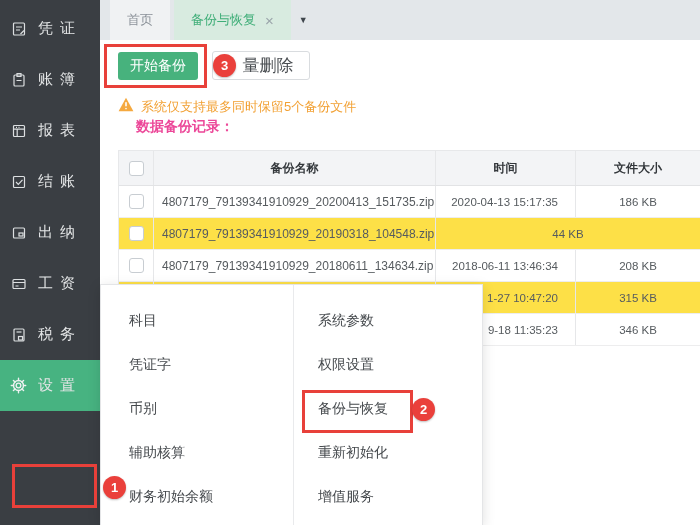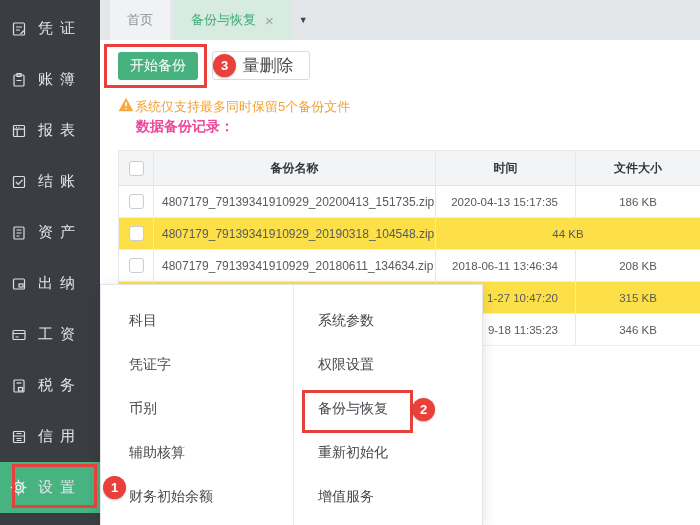--- a/index.html
+++ b/index.html
@@ -34,21 +34,21 @@
   
   .btn-start { position:absolute; left:118px; top:52px; width:80px; height:28px;
     background:#47b27d; color:#fff; font-size:14px; border:none; border-radius:3px;
     cursor:pointer; z-index:6; font-family:inherit; }
   .btn-delete { position:absolute; left:212px; top:51px; width:98px; height:29px;
     background:#fff; border:1px solid #d9dcdf; border-radius:3px; color:#4a4e52;
     font-size:17px; text-align:center; line-height:27px; padding-left:14px;
     cursor:pointer; z-index:6; font-family:inherit; }
 
   .warning { position:absolute; left:118px; top:97px; display:flex;
-    align-items:center; gap:1px; z-index:6; }
+    align-items:center; gap:7px; z-index:6; }
   .warning .wtext { color:#f2a134; font-size:13px; }
 
   .section-title { position:absolute; left:118px; top:118px; font-size:14px;
     font-weight:bold; color:#ec4899; z-index:6;margin-left:18px; }
 
   
   .table { position:absolute; left:118px; top:150px; width:582px; height:196px;
     border:1px solid #e7e8ea; border-right:none; z-index:3; background:#fff; }
   .thead { display:flex; height:35px; background:#f3f4f6; border-bottom:1px solid #e2e3e5;
     align-items:center; font-size:12px; font-weight:bold; color:#33373b; }
@@ -134,29 +134,20 @@
         <svg width="16" height="16" viewBox="0 0 16 16" fill="none" stroke="#dcdfe1" stroke-width="1.2">
             <rect x="2.5" y="2.5" width="11" height="11" rx="1"></rect>
             <path d="M5 8l2.3 2.3L11.5 5.8"></path>
           </svg>
       </span>
       <span class="slabel">结账</span>
     </div>
     <div class="side-item">
       <span class="sicon">
         <svg width="16" height="16" viewBox="0 0 16 16" fill="none" stroke="#dcdfe1" stroke-width="1.2">
-            <rect x="3" y="2" width="10" height="12" rx="1"></rect>
-            <path d="M5.5 5h5M5.5 8h5M5.5 11h3"></path>
-          </svg>
-      </span>
-      <span class="slabel">资产</span>
-    </div>
-    <div class="side-item">
-      <span class="sicon">
-        <svg width="16" height="16" viewBox="0 0 16 16" fill="none" stroke="#dcdfe1" stroke-width="1.2">
             <rect x="2.5" y="3" width="11" height="10" rx="1"></rect>
             <rect x="8" y="8" width="4" height="3"></rect>
           </svg>
       </span>
       <span class="slabel">出纳</span>
     </div>
     <div class="side-item">
       <span class="sicon">
         <svg width="16" height="16" viewBox="0 0 16 16" fill="none" stroke="#dcdfe1" stroke-width="1.2">
             <rect x="2" y="3.5" width="12" height="9" rx="1"></rect>
@@ -167,29 +158,20 @@
     </div>
     <div class="side-item">
       <span class="sicon">
         <svg width="16" height="16" viewBox="0 0 16 16" fill="none" stroke="#dcdfe1" stroke-width="1.2">
             <rect x="3" y="2" width="10" height="12" rx="1"></rect>
             <rect x="7.5" y="9.5" width="4" height="3.5"></rect>
             <path d="M5.5 5h5"></path>
           </svg>
       </span>
       <span class="slabel">税务</span>
-    </div>
-    <div class="side-item">
-      <span class="sicon">
-        <svg width="16" height="16" viewBox="0 0 16 16" fill="none" stroke="#dcdfe1" stroke-width="1.2">
-            <rect x="2.5" y="2.5" width="11" height="11" rx="1"></rect>
-            <path d="M2.5 7h11M5.5 4.5h5M5.5 9.5h5M5.5 11.5h5"></path>
-          </svg>
-      </span>
-      <span class="slabel">信用</span>
     </div>
     <div class="side-item active">
       <span class="sicon">
         <svg width="17" height="17" viewBox="0 0 16 16" fill="none" stroke="#eef1f1" stroke-width="1.3" stroke-linecap="round">
             <circle cx="8" cy="8" r="2.2"></circle>
             <circle cx="8" cy="8" r="4.7"></circle>
             <path d="M8 1.2v2.2M8 12.6v2.2M1.2 8h2.2M12.6 8h2.2M3.2 3.2l1.6 1.6M11.2 11.2l1.6 1.6M12.8 3.2l-1.6 1.6M4.8 11.2l-1.6 1.6"></path>
           </svg>
       </span>
       <span class="slabel">设置</span>

